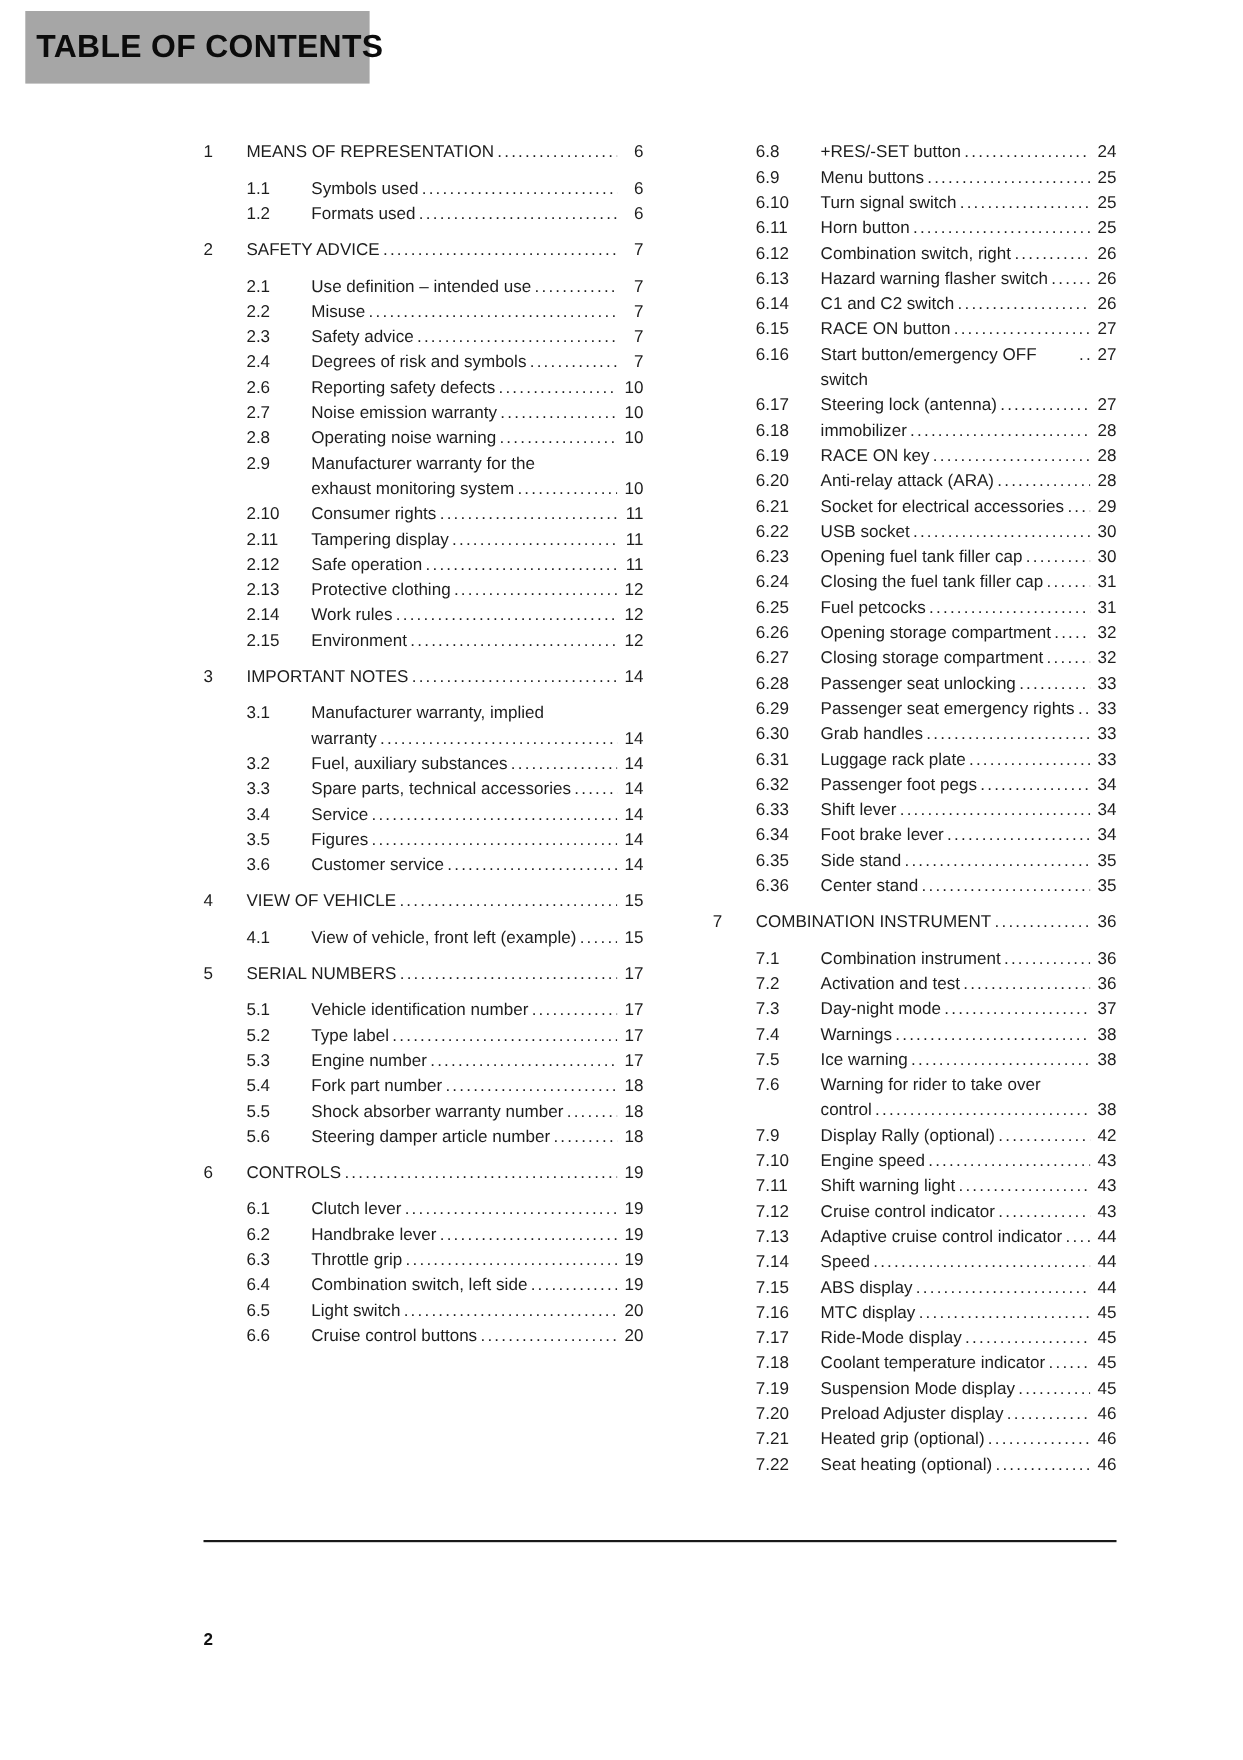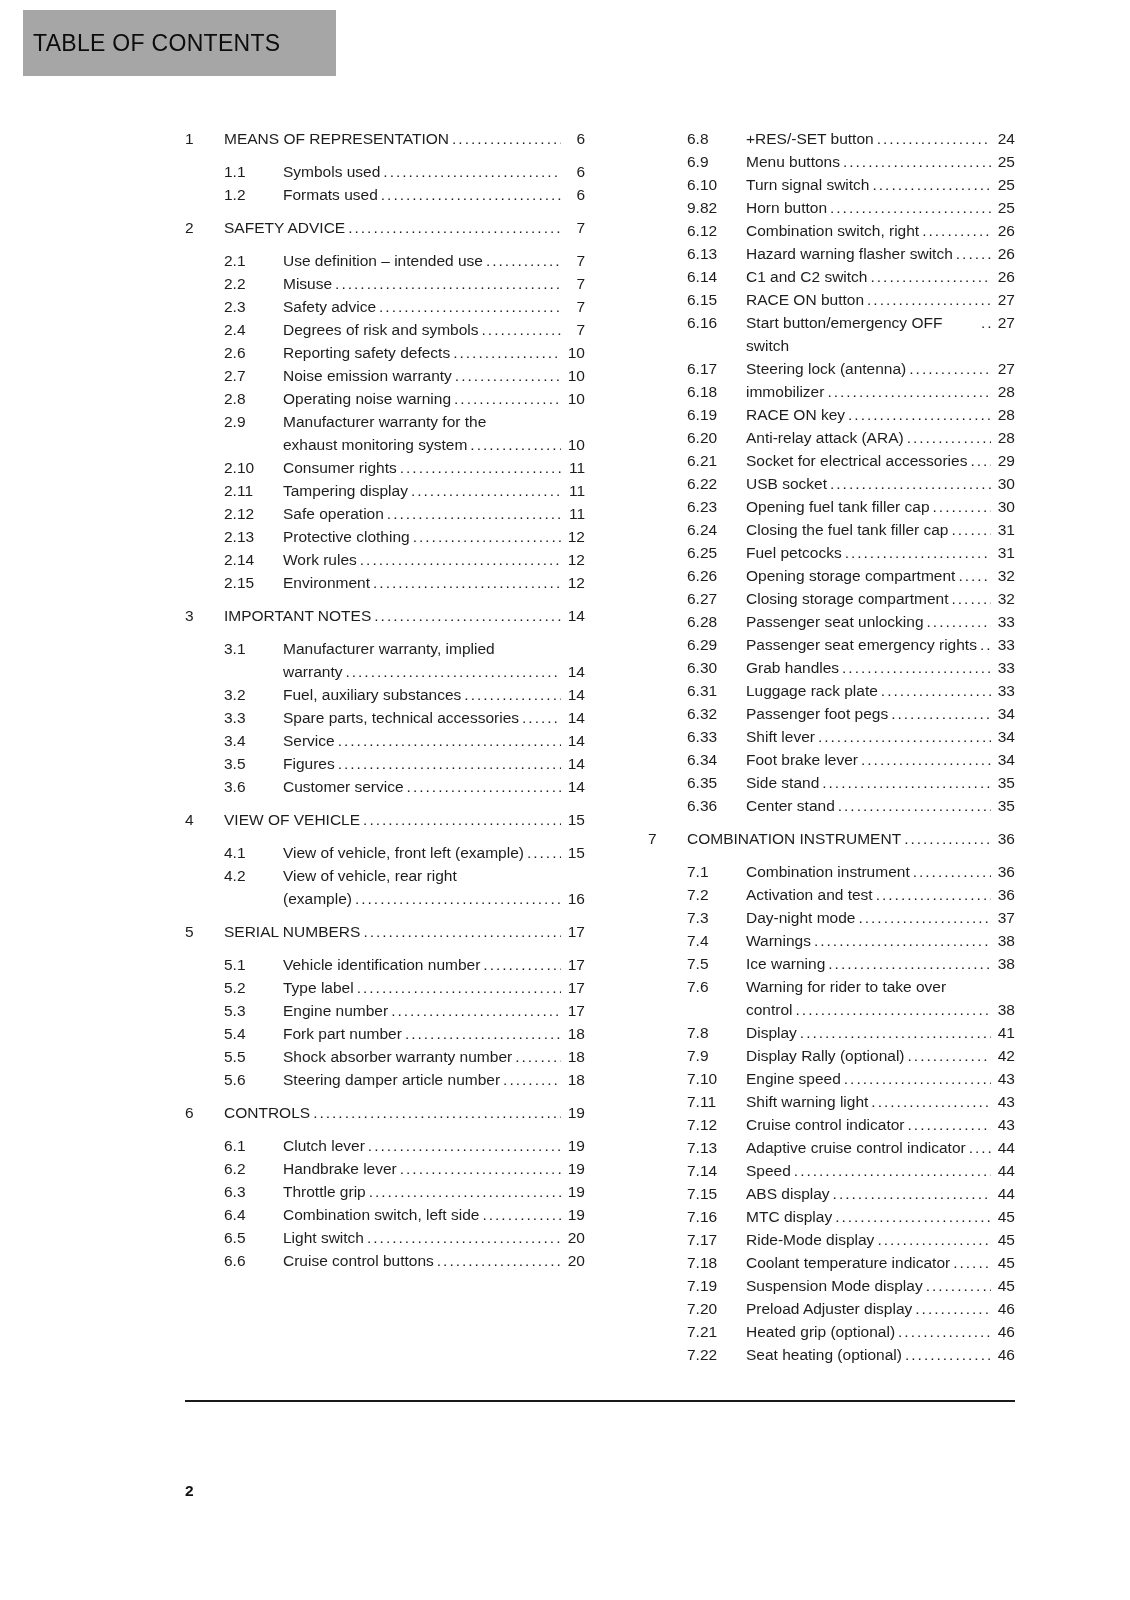--- a/index.html
+++ b/index.html
@@ -18,22 +18,22 @@
     left: 23px;
     top: 10px;
     width: 313px;
     height: 66px;
     background: #a6a6a6;
     display: flex;
     align-items: center;
     padding-left: 10px;
   }
   .header-box h1 {
-    font-size: 23px;
-    font-weight: normal;
+    font-size: 29px;
+    font-weight: bold;
     color: #0c0c0c;
     letter-spacing: 0.3px;
     white-space: nowrap;
   }
   .toc {
     position: absolute;
     left: 185px;
     top: 127px;
     width: 830px;
     display: flex;
@@ -369,31 +369,20 @@
           <div class="toc-row section">
             <span class="num">4.1</span>
             <span class="body">
               <span class="lastline">
                 <span class="title">View of vehicle, front left (example)</span>
                 <span class="dots"></span>
                 <span class="pg">15</span>
               </span>
             </span>
           </div>
-          <div class="toc-row section">
-            <span class="num">4.2</span>
-            <span class="body">
-              <span class="line">View of vehicle, rear right</span>
-              <span class="lastline">
-                <span class="title">(example)</span>
-                <span class="dots"></span>
-                <span class="pg">16</span>
-              </span>
-            </span>
-          </div>
         </div>
         <div class="toc-group">
           <div class="toc-row chapter">
             <span class="num">5</span>
             <span class="body">
               <span class="lastline">
                 <span class="title">SERIAL NUMBERS</span>
                 <span class="dots"></span>
                 <span class="pg">17</span>
               </span>
@@ -559,21 +548,21 @@
             <span class="num">6.10</span>
             <span class="body">
               <span class="lastline">
                 <span class="title">Turn signal switch</span>
                 <span class="dots"></span>
                 <span class="pg">25</span>
               </span>
             </span>
           </div>
           <div class="toc-row section">
-            <span class="num">9.82</span>
+            <span class="num">6.11</span>
             <span class="body">
               <span class="lastline">
                 <span class="title">Horn button</span>
                 <span class="dots"></span>
                 <span class="pg">25</span>
               </span>
             </span>
           </div>
           <div class="toc-row section">
             <span class="num">6.12</span>
@@ -888,30 +877,20 @@
             </span>
           </div>
           <div class="toc-row section">
             <span class="num">7.6</span>
             <span class="body">
               <span class="line">Warning for rider to take over</span>
               <span class="lastline">
                 <span class="title">control</span>
                 <span class="dots"></span>
                 <span class="pg">38</span>
-              </span>
-            </span>
-          </div>
-          <div class="toc-row section">
-            <span class="num">7.8</span>
-            <span class="body">
-              <span class="lastline">
-                <span class="title">Display</span>
-                <span class="dots"></span>
-                <span class="pg">41</span>
               </span>
             </span>
           </div>
           <div class="toc-row section">
             <span class="num">7.9</span>
             <span class="body">
               <span class="lastline">
                 <span class="title">Display Rally (optional)</span>
                 <span class="dots"></span>
                 <span class="pg">42</span>

